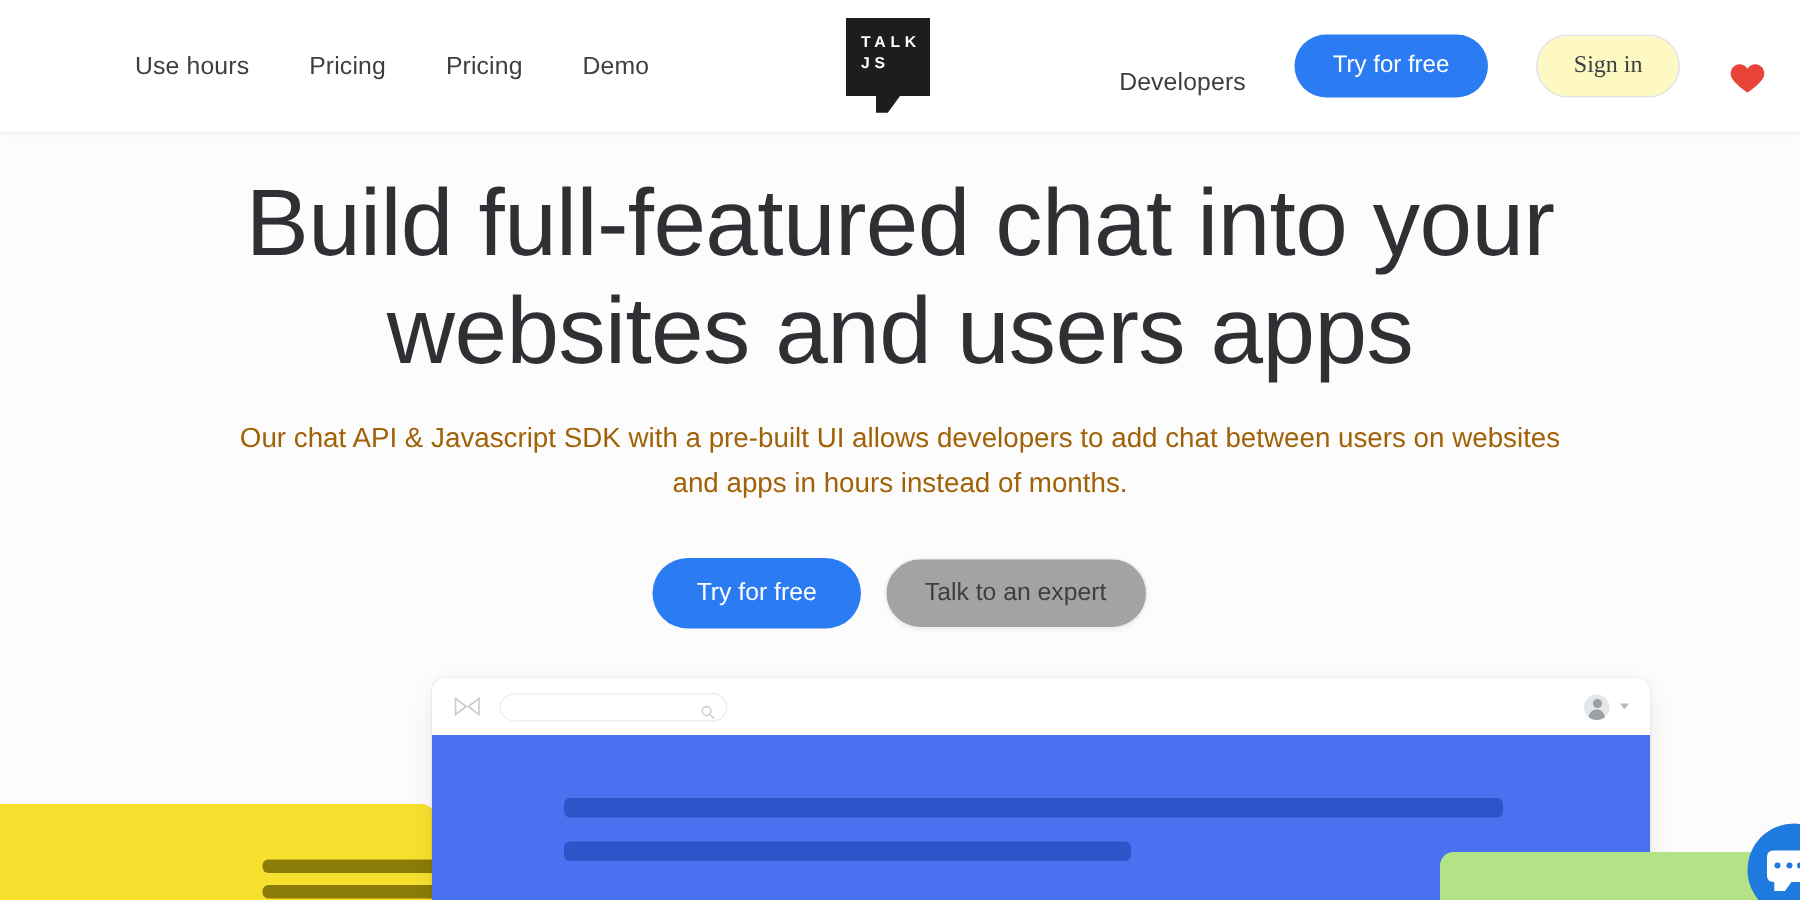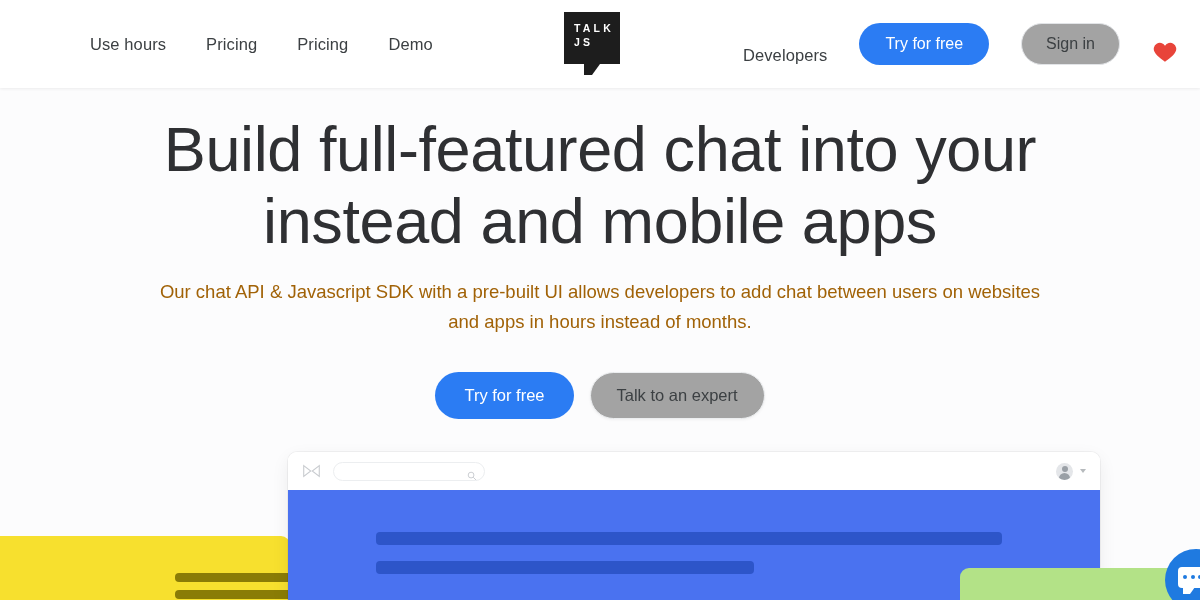--- a/index.html
+++ b/index.html
@@ -94,25 +94,26 @@
     font-family: "Liberation Sans", sans-serif;
     white-space: nowrap;
   }
   .btn-primary {
     background: #2b7cf3;
     color: #ffffff;
     font-size: 16px;
     padding: 12px 26px;
   }
   .btn-outline {
-    background: #a3a3a3;
+    background: #fef9c3;
     color: #3c4043;
     font-size: 16px;
     padding: 11px 24px;
     border: 1px solid #e2e4e7;
+    font-family: Liberation Serif, serif;
   }
   .heart-icon {
     display: inline-block;
     width: 26px;
     height: 26px;
     cursor: pointer;
   }
 
   
   .hero {
@@ -384,21 +385,21 @@
       <svg viewBox="0 0 24 24" width="26" height="26" aria-hidden="true">
         <path d="M12 21s-7.5-4.9-9.6-9A5.3 5.3 0 0 1 12 6.3 5.3 5.3 0 0 1 21.6 12c-2.1 4.1-9.6 9-9.6 9z" fill="#e8443a"></path>
       </svg>
     </span>
   </div>
 </div>
 
 <section class="hero">
   <h1 class="hero-title">
     <span>Build full-featured chat into your</span><br>
-    <span>instead and mobile apps</span>
+    <span>websites and users apps</span>
   </h1>
 
   <p class="hero-sub">
     <span>Our chat API &amp; Javascript SDK with a pre-built UI allows developers to add chat between</span>
     <span>users on websites and apps in hours instead of months.</span>
   </p>
 
   <div class="hero-ctas">
     <button class="cta-primary">Try for free</button>
     <button class="cta-secondary">Talk to an expert</button>

